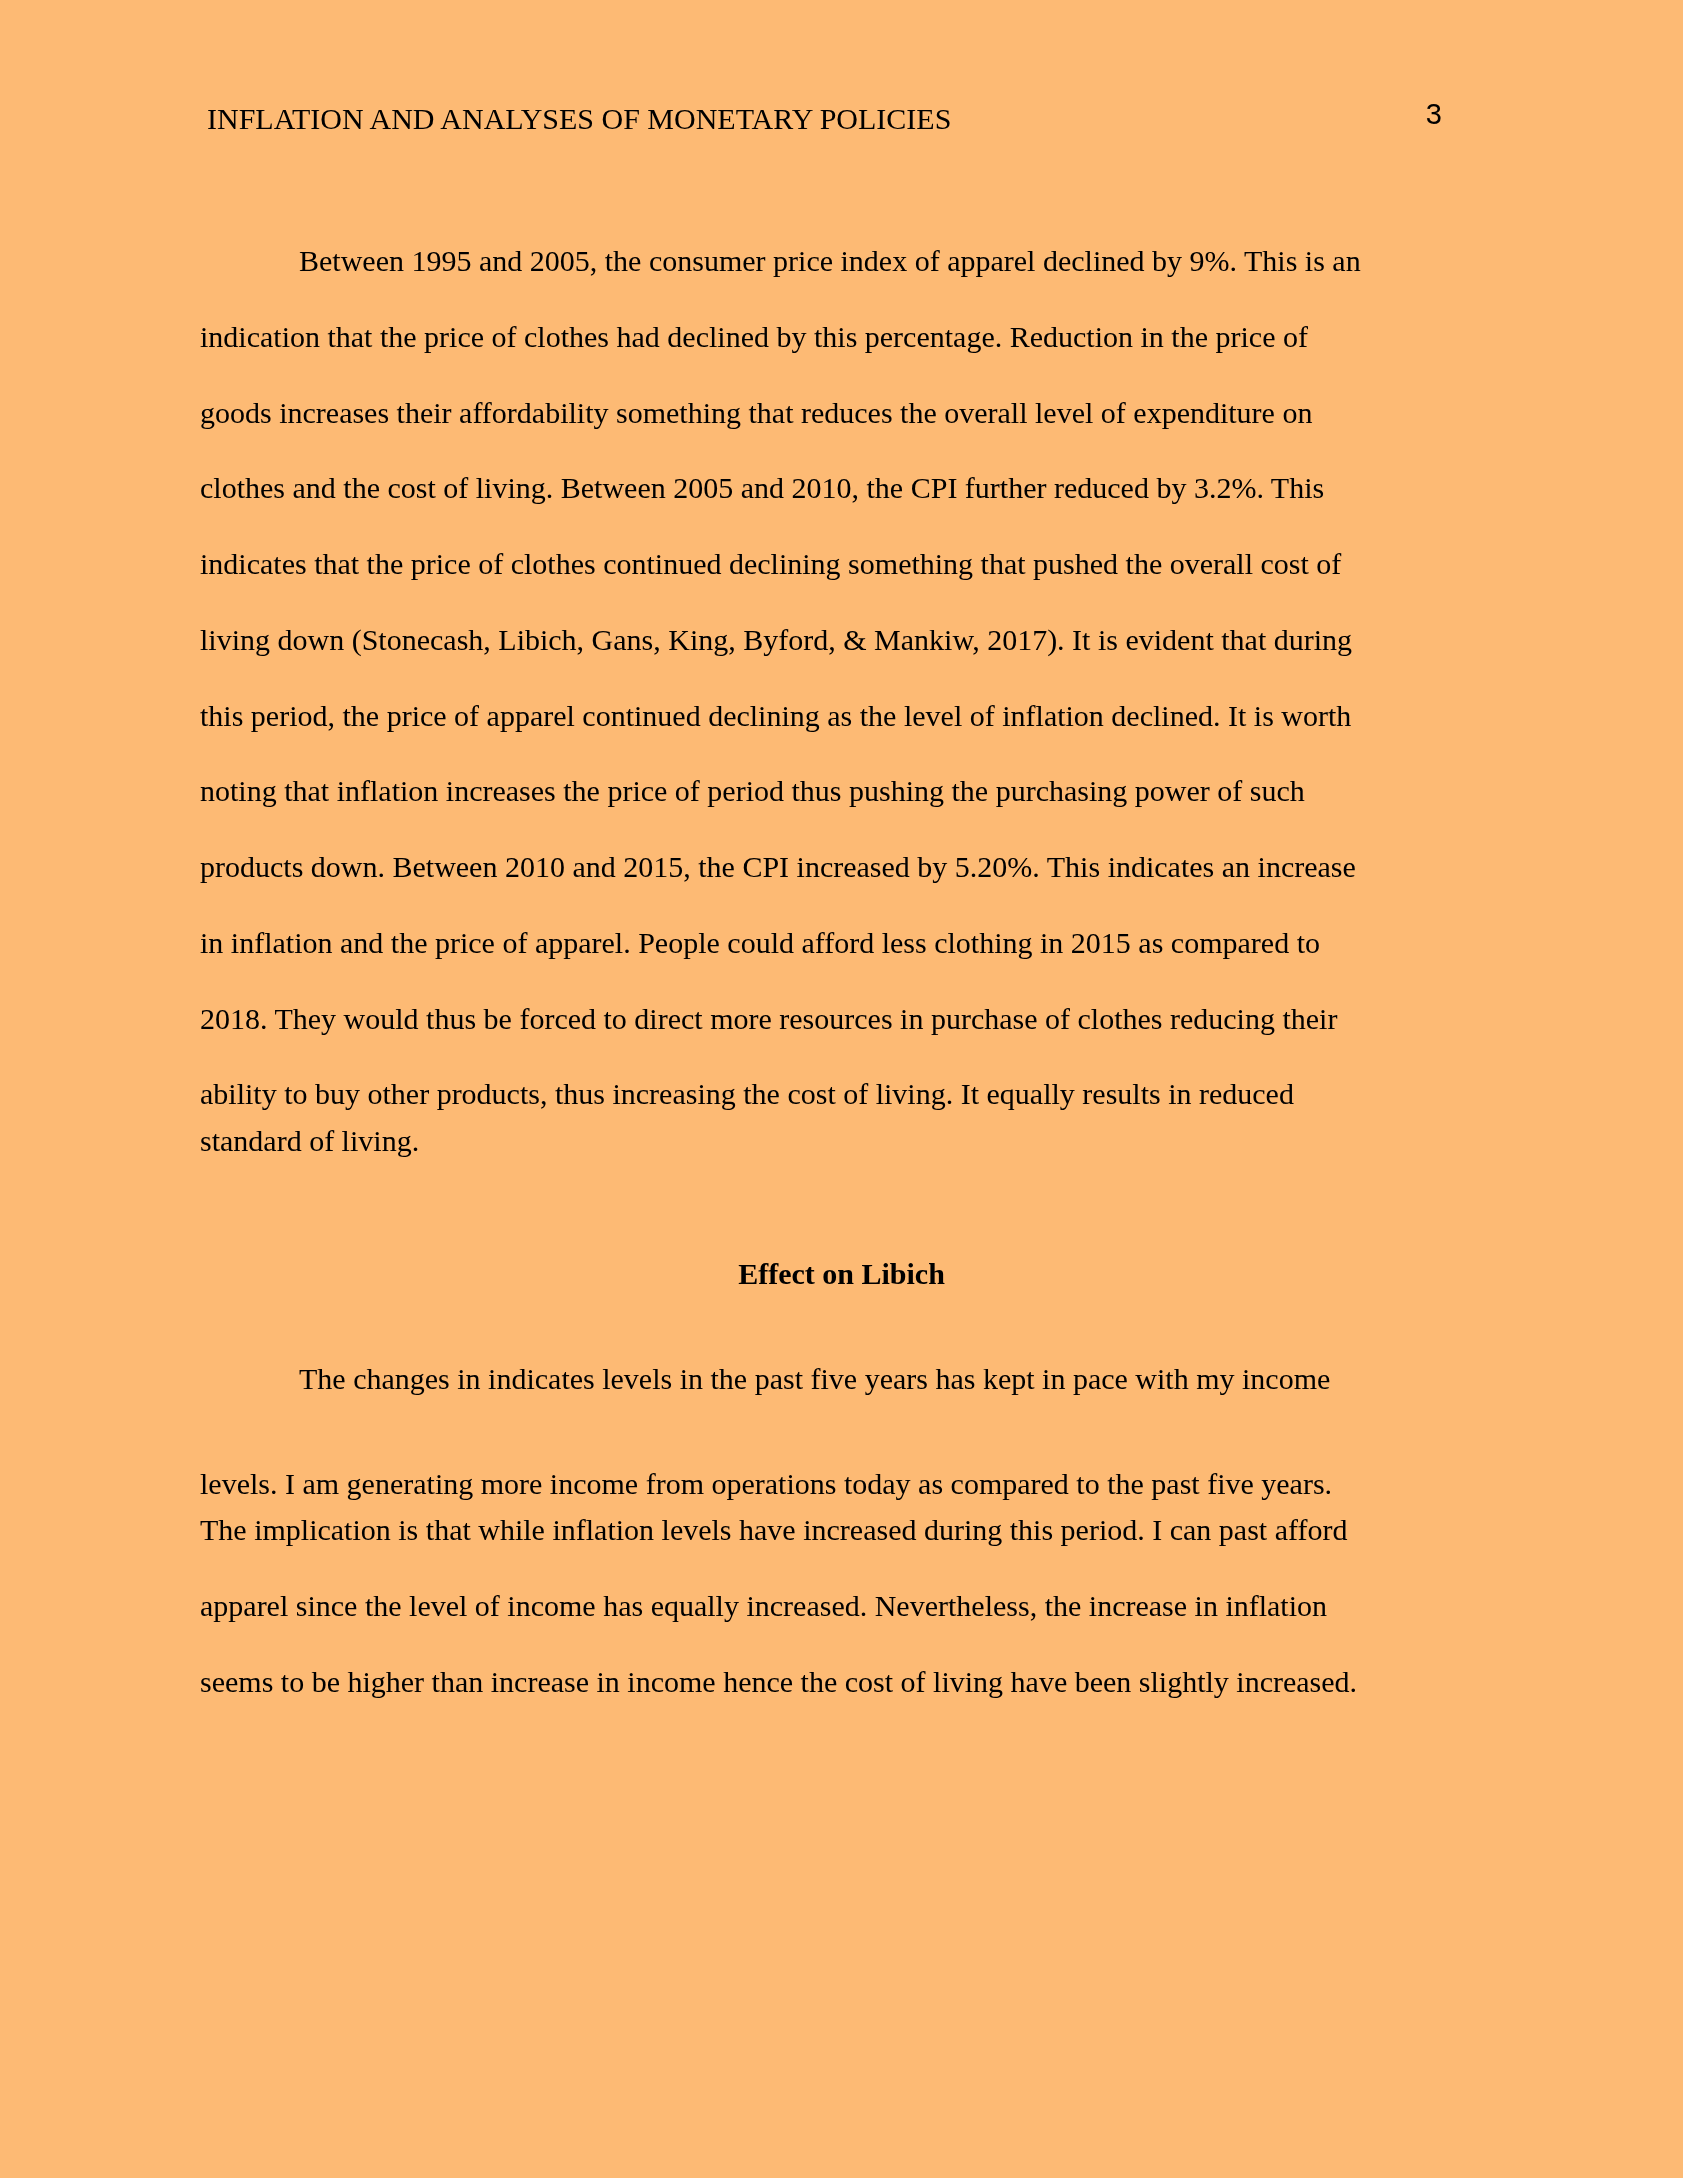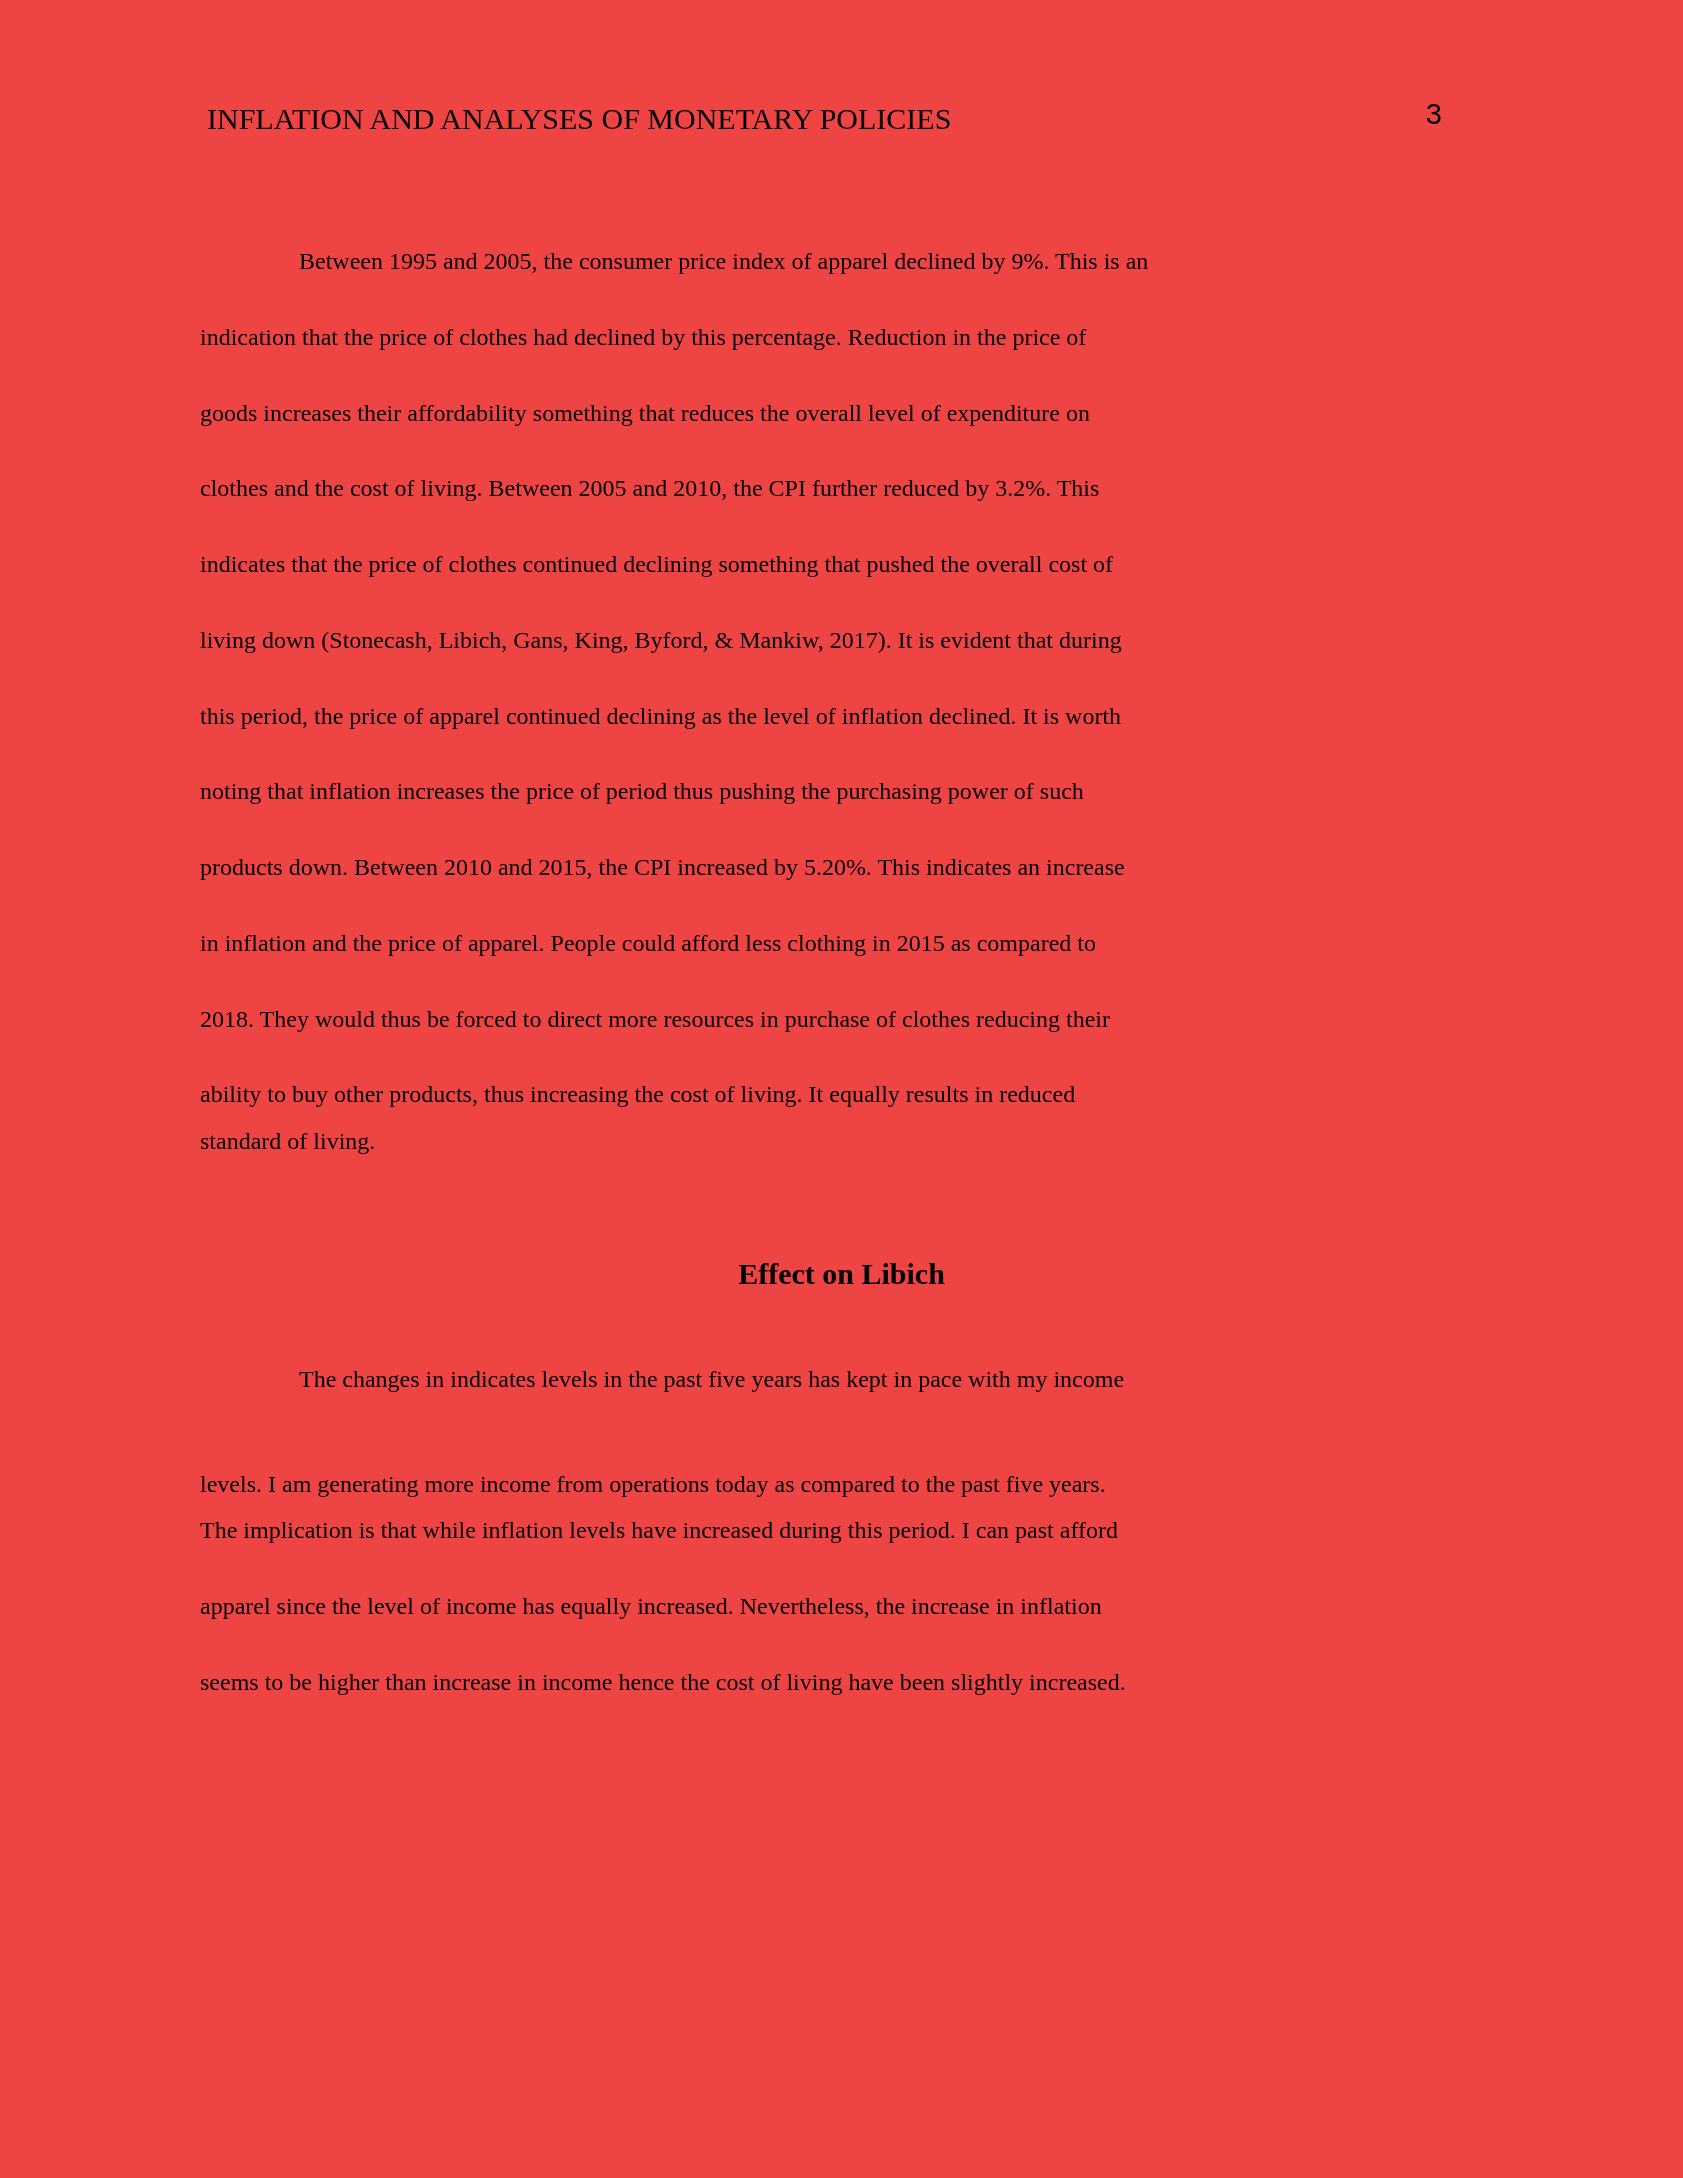--- a/index.html
+++ b/index.html
@@ -12,21 +12,21 @@
     height: 2178px;
     position: relative;
     overflow: hidden;
     color: #000000;
   }
   .page {
     position: absolute;
     left: 0; top: 0;
     width: 1683px;
     height: 2178px;
-    background: #ef4444;
+    background: #fdba74;
   }
   .running-head {
     position: absolute;
     left: 207px;
     top: 81px;
     font-family: "Liberation Serif", serif;
     font-size: 30px;
     line-height: 76px;
     white-space: nowrap;
   }
@@ -36,21 +36,21 @@
     top: 85px;
     font-family: "Liberation Sans", sans-serif;
     font-size: 29px;
     line-height: 59px;
     white-space: nowrap;
   }
   .line {
     position: absolute;
     left: 200px;
     font-family: "Liberation Serif", serif;
-    font-size: 24px;
+    font-size: 30px;
     line-height: 76px;
     height: 76px;
     white-space: nowrap;
   }
   .line.indent { left: 299px; }
   .heading {
     position: absolute;
     left: 0;
     width: 1683px;
     text-align: center;

